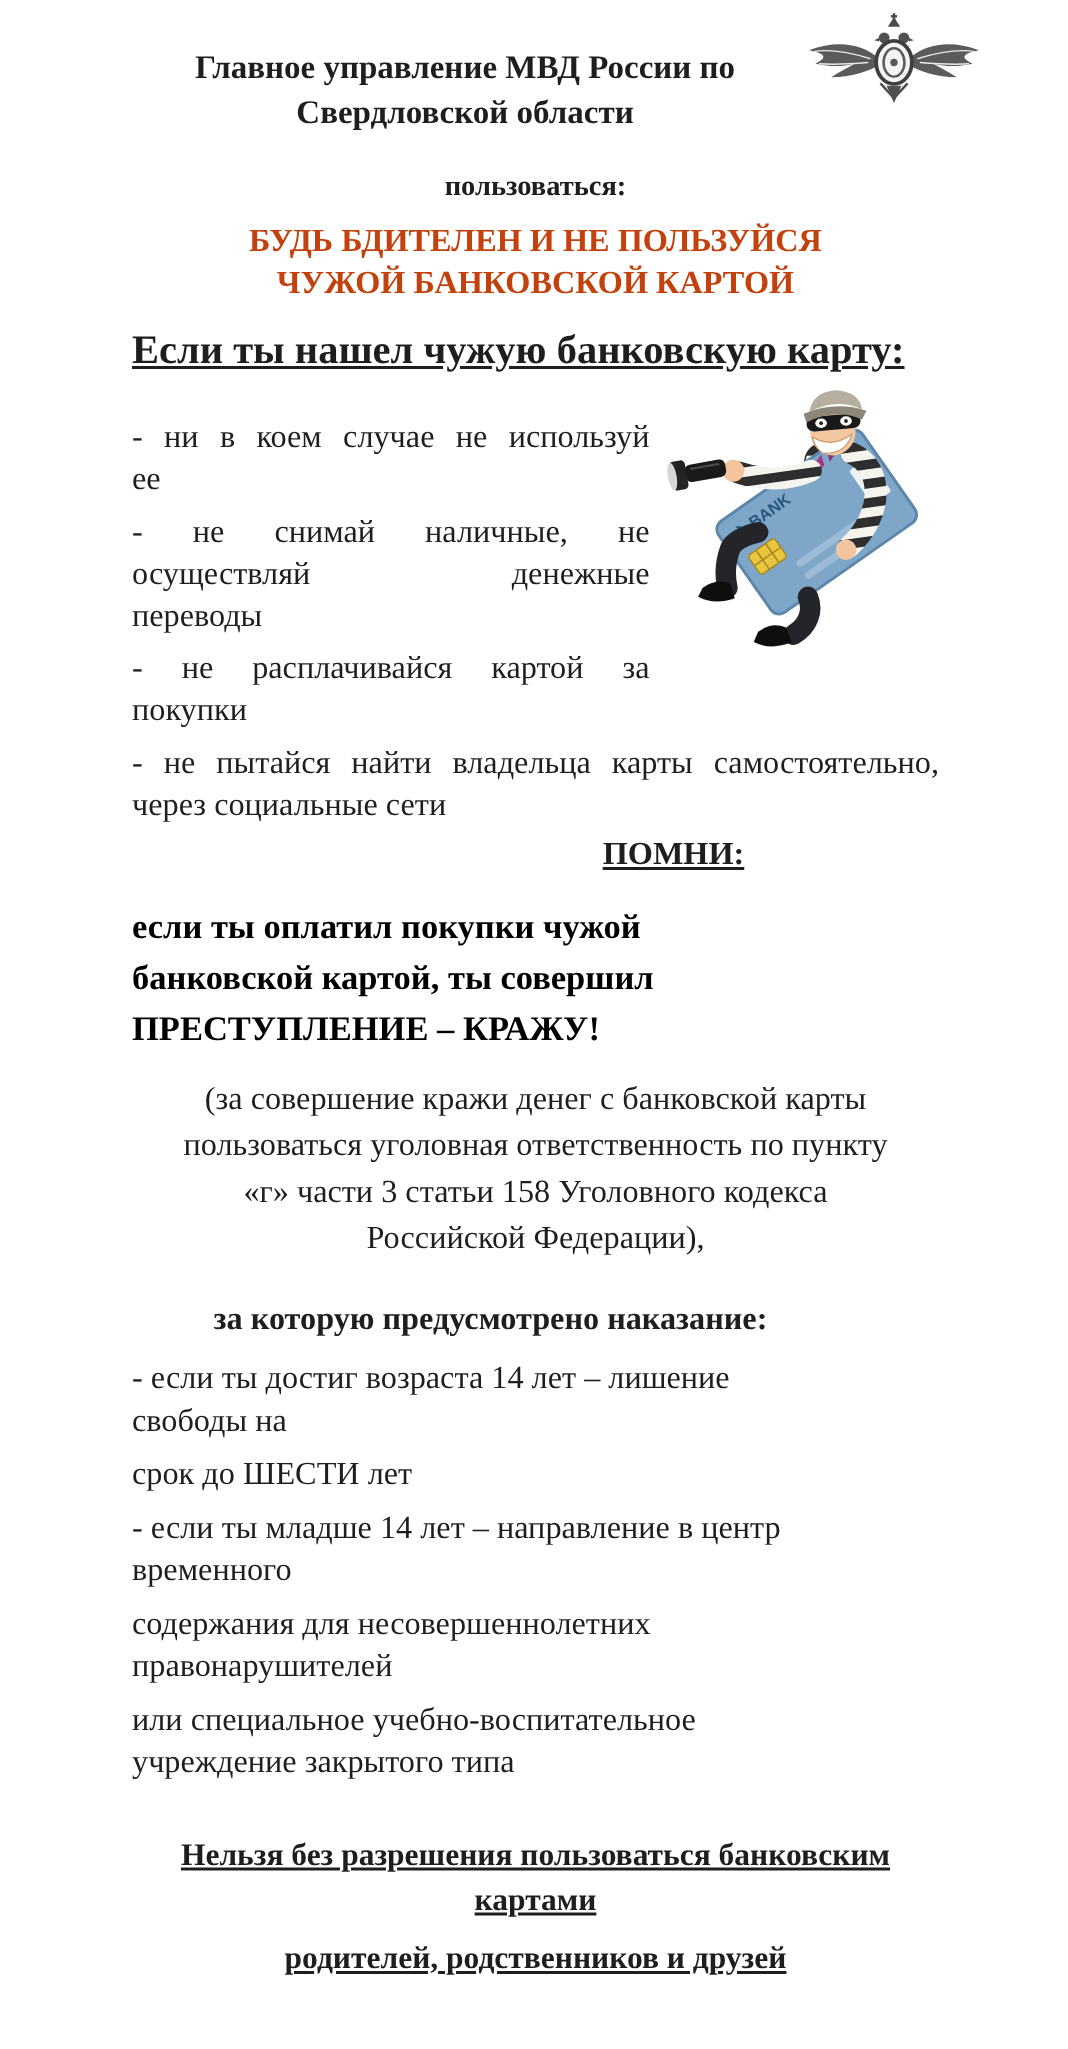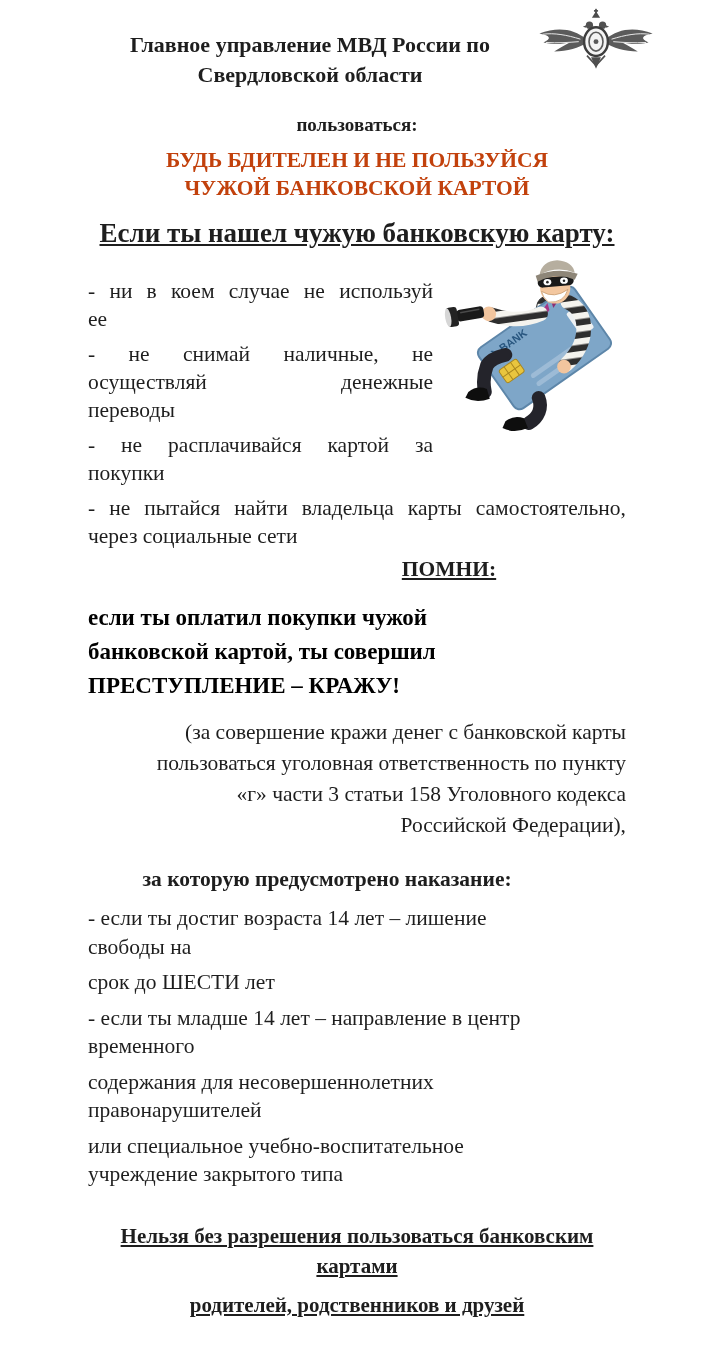--- a/index.html
+++ b/index.html
@@ -15,31 +15,31 @@
 
   
   .header { display:flex; align-items:flex-start; }
   .org { flex:1; text-align:center; font-weight:bold; font-size:22px; line-height:30px; padding-top:12px; }
   .emblem { width:128px; height:64px; margin-top:-10px; margin-right:-34px; flex:0 0 auto; }
 
   .warns { text-align:center; font-weight:bold; font-size:19px; margin-top:24px; }
 
   .alert { text-align:center; font-weight:bold; font-size:21.5px; line-height:28px; margin-top:10px; color:#c2410c; }
 
-  .section-heading { margin-top:16px; text-align:center; font-size:27px; font-weight:bold; text-decoration:underline; }
+  .section-heading { margin-top:16px; text-align:left; font-size:27px; font-weight:bold; text-decoration:underline; }
 
   .found-list { margin-top:28px; font-size:21.5px; line-height:28px; }
   .found-list p { margin-bottom:7px; }
   .thief { float:right; width:205px; height:192px; margin:-24px -20px 6px 8px; }
 
   .pomni { clear:both; font-size:21.5px; font-weight:bold; text-decoration:underline; text-align:center; margin-left:184px; margin-top:5px; }
 
   .red-block { margin-top:19px; font-size:23px; font-weight:bold; color:#000000; text-align:left; line-height:34px; }
 
-  .law-note { margin-top:14px; font-size:21.5px; text-align:right; line-height:31px; }
+  .law-note { margin-top:14px; font-size:21.5px; text-align:center; line-height:31px; }
 
   .punish-heading { margin-top:26px; font-size:21.5px; font-weight:bold; text-align:center; margin-right:60px; }
   .punish-list { margin-top:12px; font-size:21.5px; line-height:28.5px; }
   .punish-list p { margin-bottom:7px; }
 
   .footer { margin-top:32px; font-size:21px; font-weight:bold; text-align:center; line-height:30px; }
   .footer .ln { text-decoration:underline; }
   .footer .ln.last { margin-top:9px; }
 </style>
 </head>

